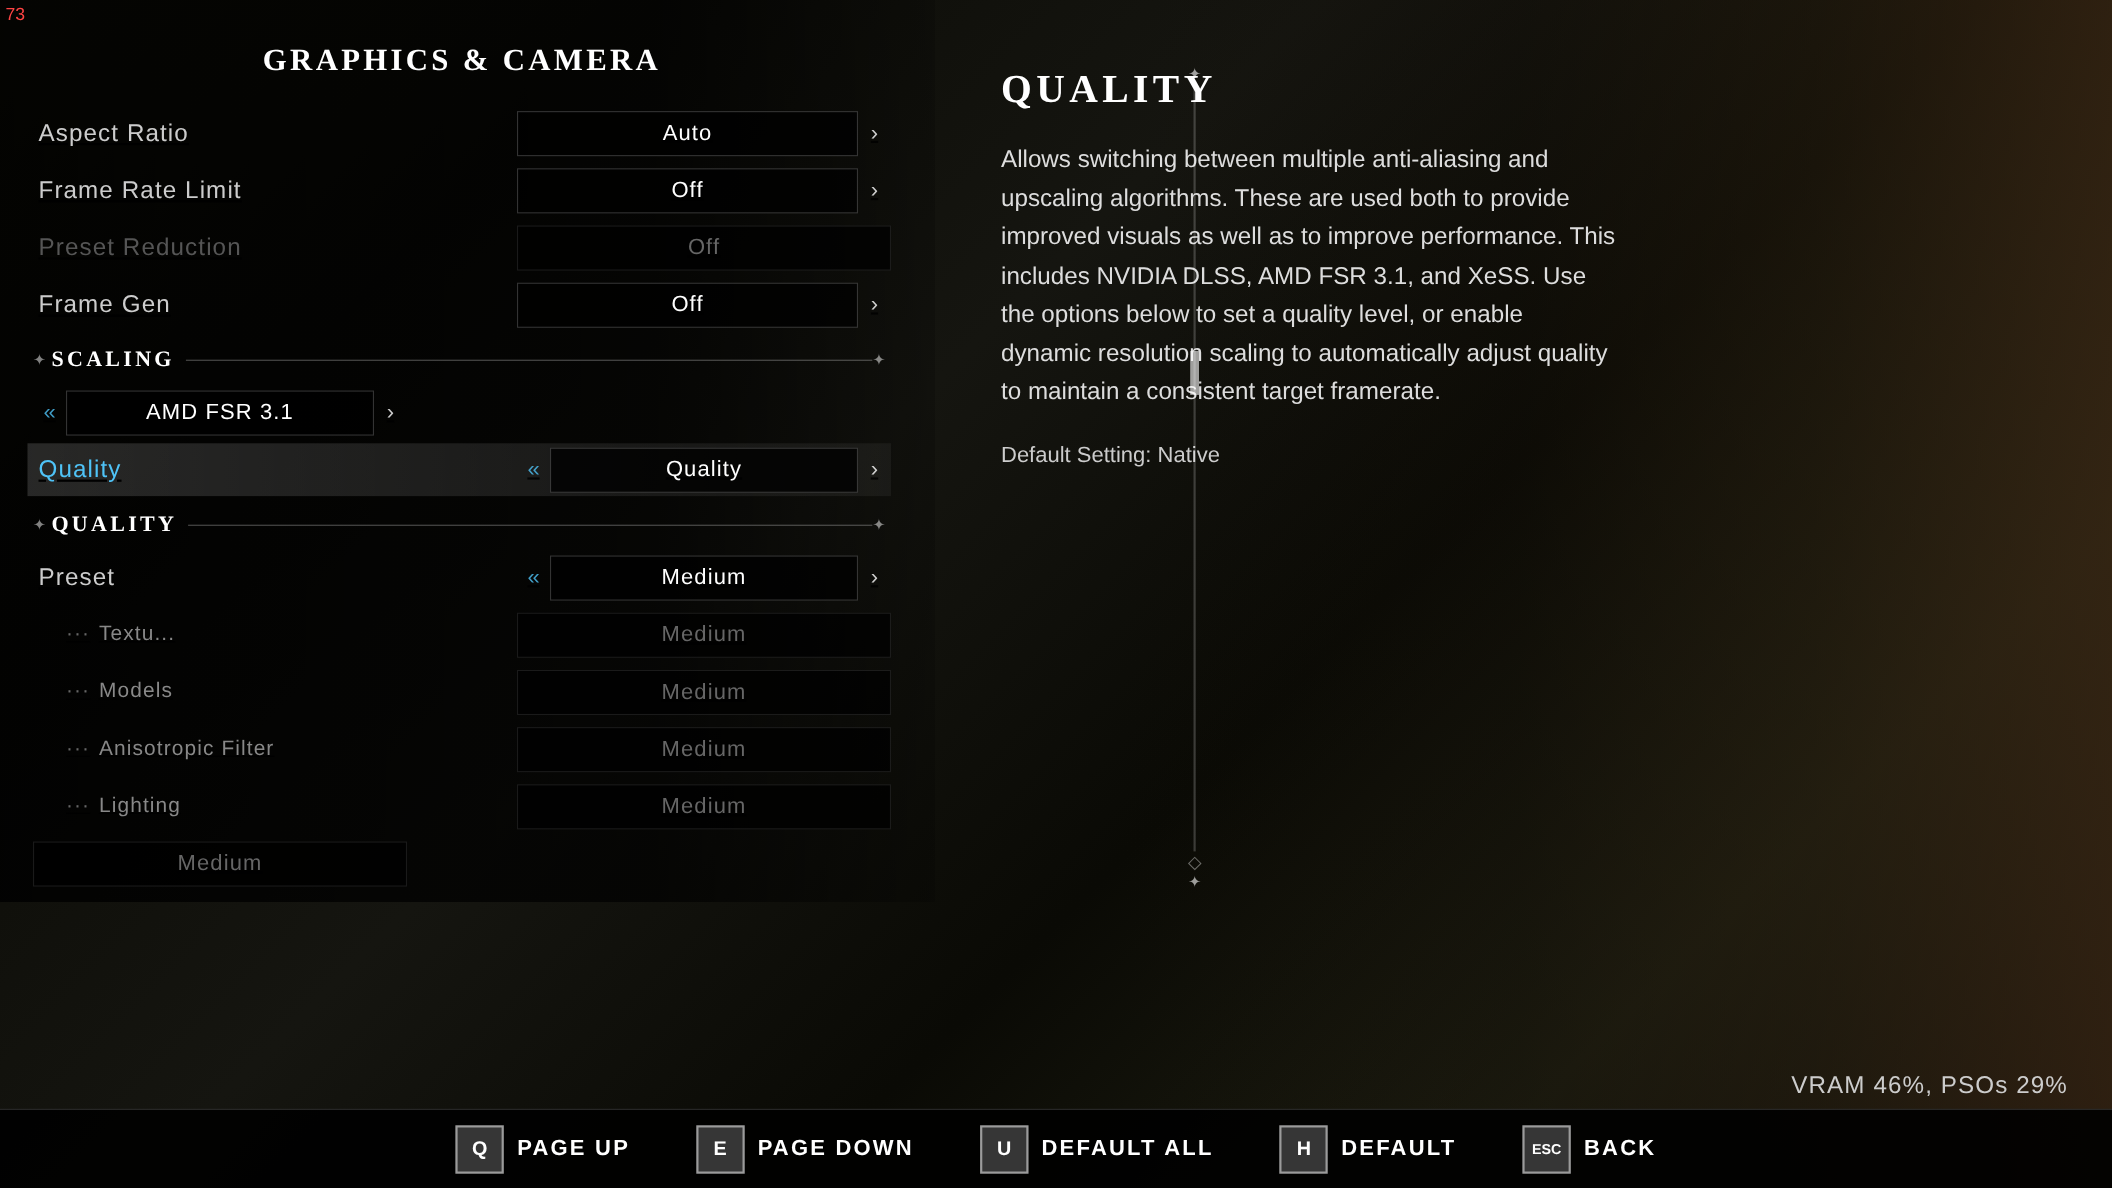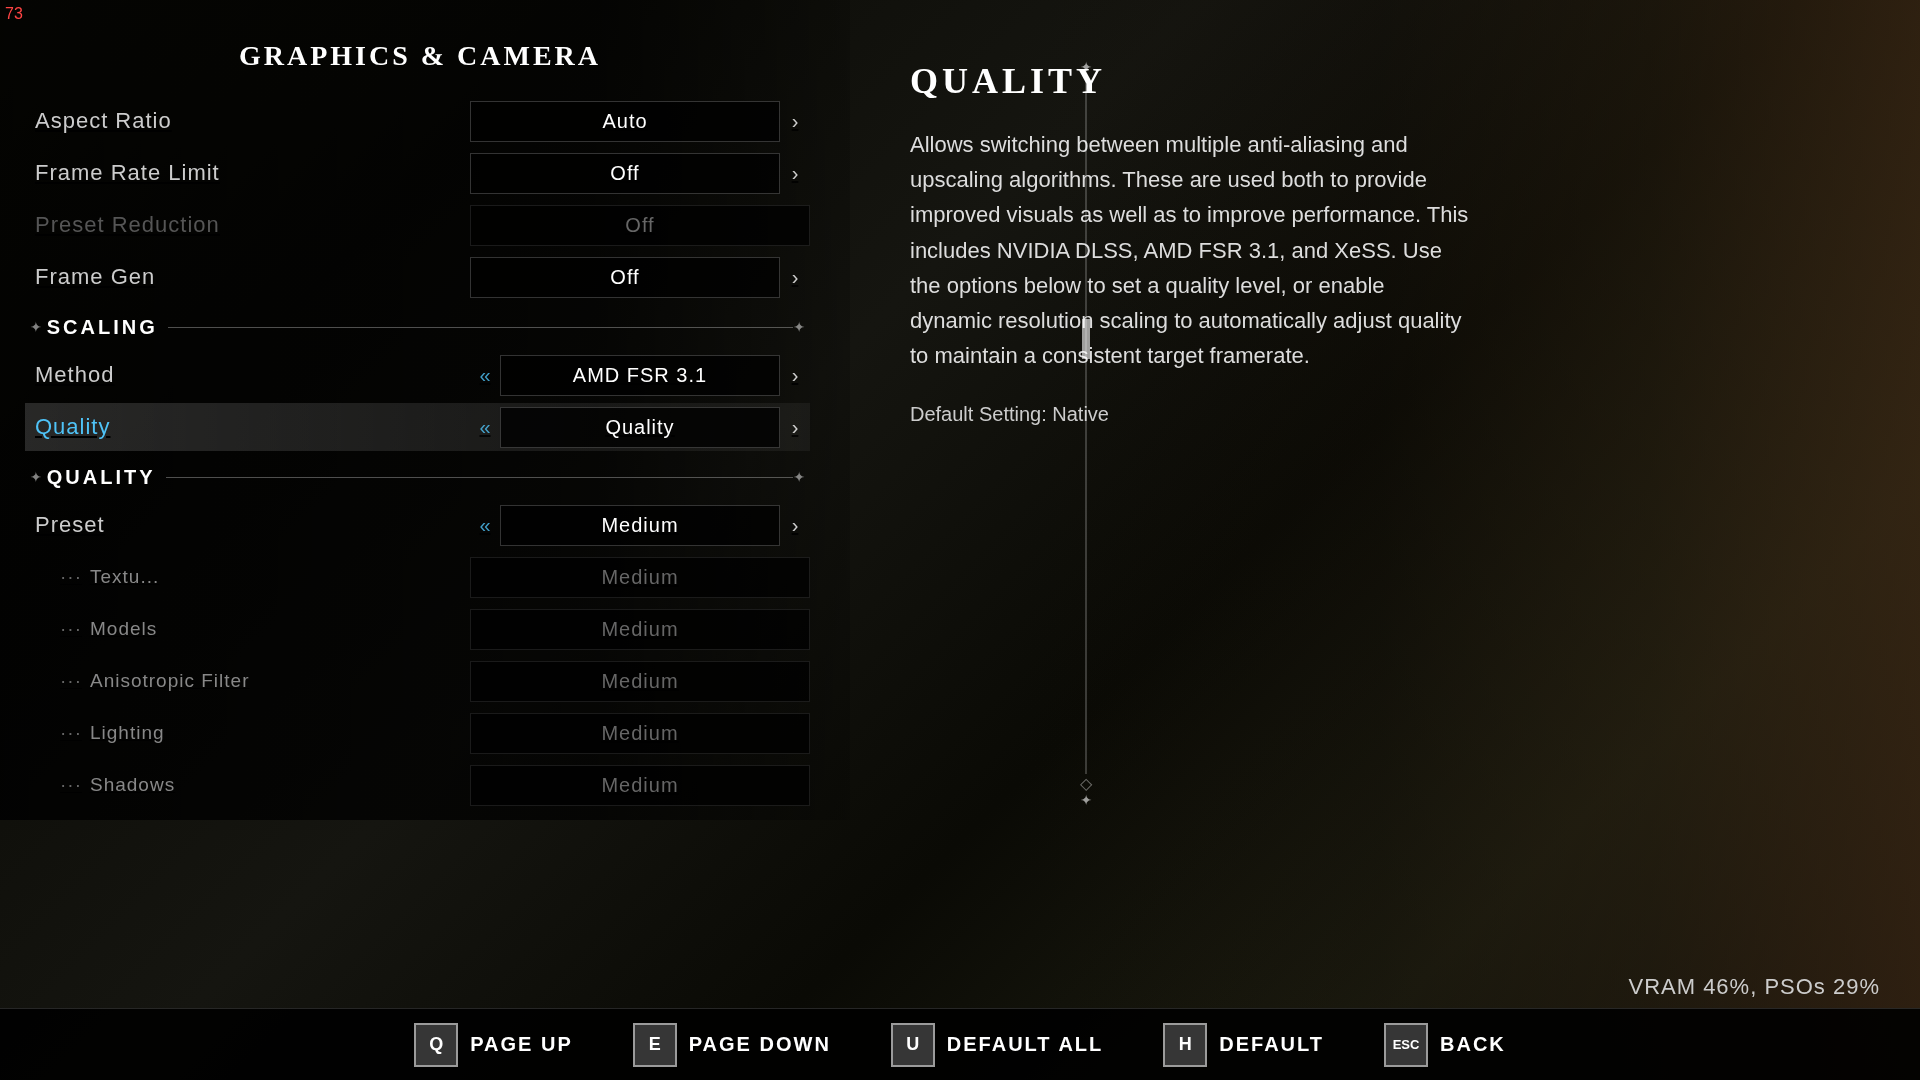--- a/index.html
+++ b/index.html
@@ -163,20 +163,21 @@
       margin: 8px 0 6px 0;
       height: 36px;
     }
 
     .section-label {
       color: #ffffff;
       font-size: 20px;
       font-weight: 700;
       letter-spacing: 3px;
       text-transform: uppercase;
+      font-family: Liberation Serif, serif;
     }
 
     .section-line {
       flex: 1;
       height: 1px;
       background: rgba(255,255,255,0.3);
       margin-left: 10px;
     }
 
     .section-star {
@@ -383,21 +384,20 @@
       </div>
 
       <div class="section-header">
         <span class="section-star">✦</span>
         <span class="section-label">SCALING</span>
         <div class="section-line"></div>
         <span class="section-star">✦</span>
       </div>
 
       <div class="setting-row">
-        <span class="setting-label">Method</span>
         <div class="value-control">
           <span class="arrow-btn left">«</span>
           <div class="value-box">AMD FSR 3.1</div>
           <span class="arrow-btn">›</span>
         </div>
       </div>
 
       <div class="setting-row active">
         <span class="setting-label">Quality</span>
         <div class="value-control">
@@ -445,21 +445,20 @@
       </div>
 
       <div class="setting-row">
         <span class="setting-label sub-label">Lighting</span>
         <div class="value-control">
           <div class="value-box disabled">Medium</div>
         </div>
       </div>
 
       <div class="setting-row">
-        <span class="setting-label sub-label">Shadows</span>
         <div class="value-control">
           <div class="value-box disabled">Medium</div>
         </div>
       </div>
     </div>
 
     <div class="desc-panel">
       <div class="desc-title">QUALITY</div>
       <div class="desc-text">Allows switching between multiple anti-aliasing and upscaling algorithms. These are used both to provide improved visuals as well as to improve performance.  This includes NVIDIA DLSS, AMD FSR 3.1, and XeSS. Use the options below to set a quality level, or enable dynamic resolution scaling to automatically adjust quality to maintain a consistent target framerate.</div>
       <div class="desc-default">Default Setting: Native</div>

